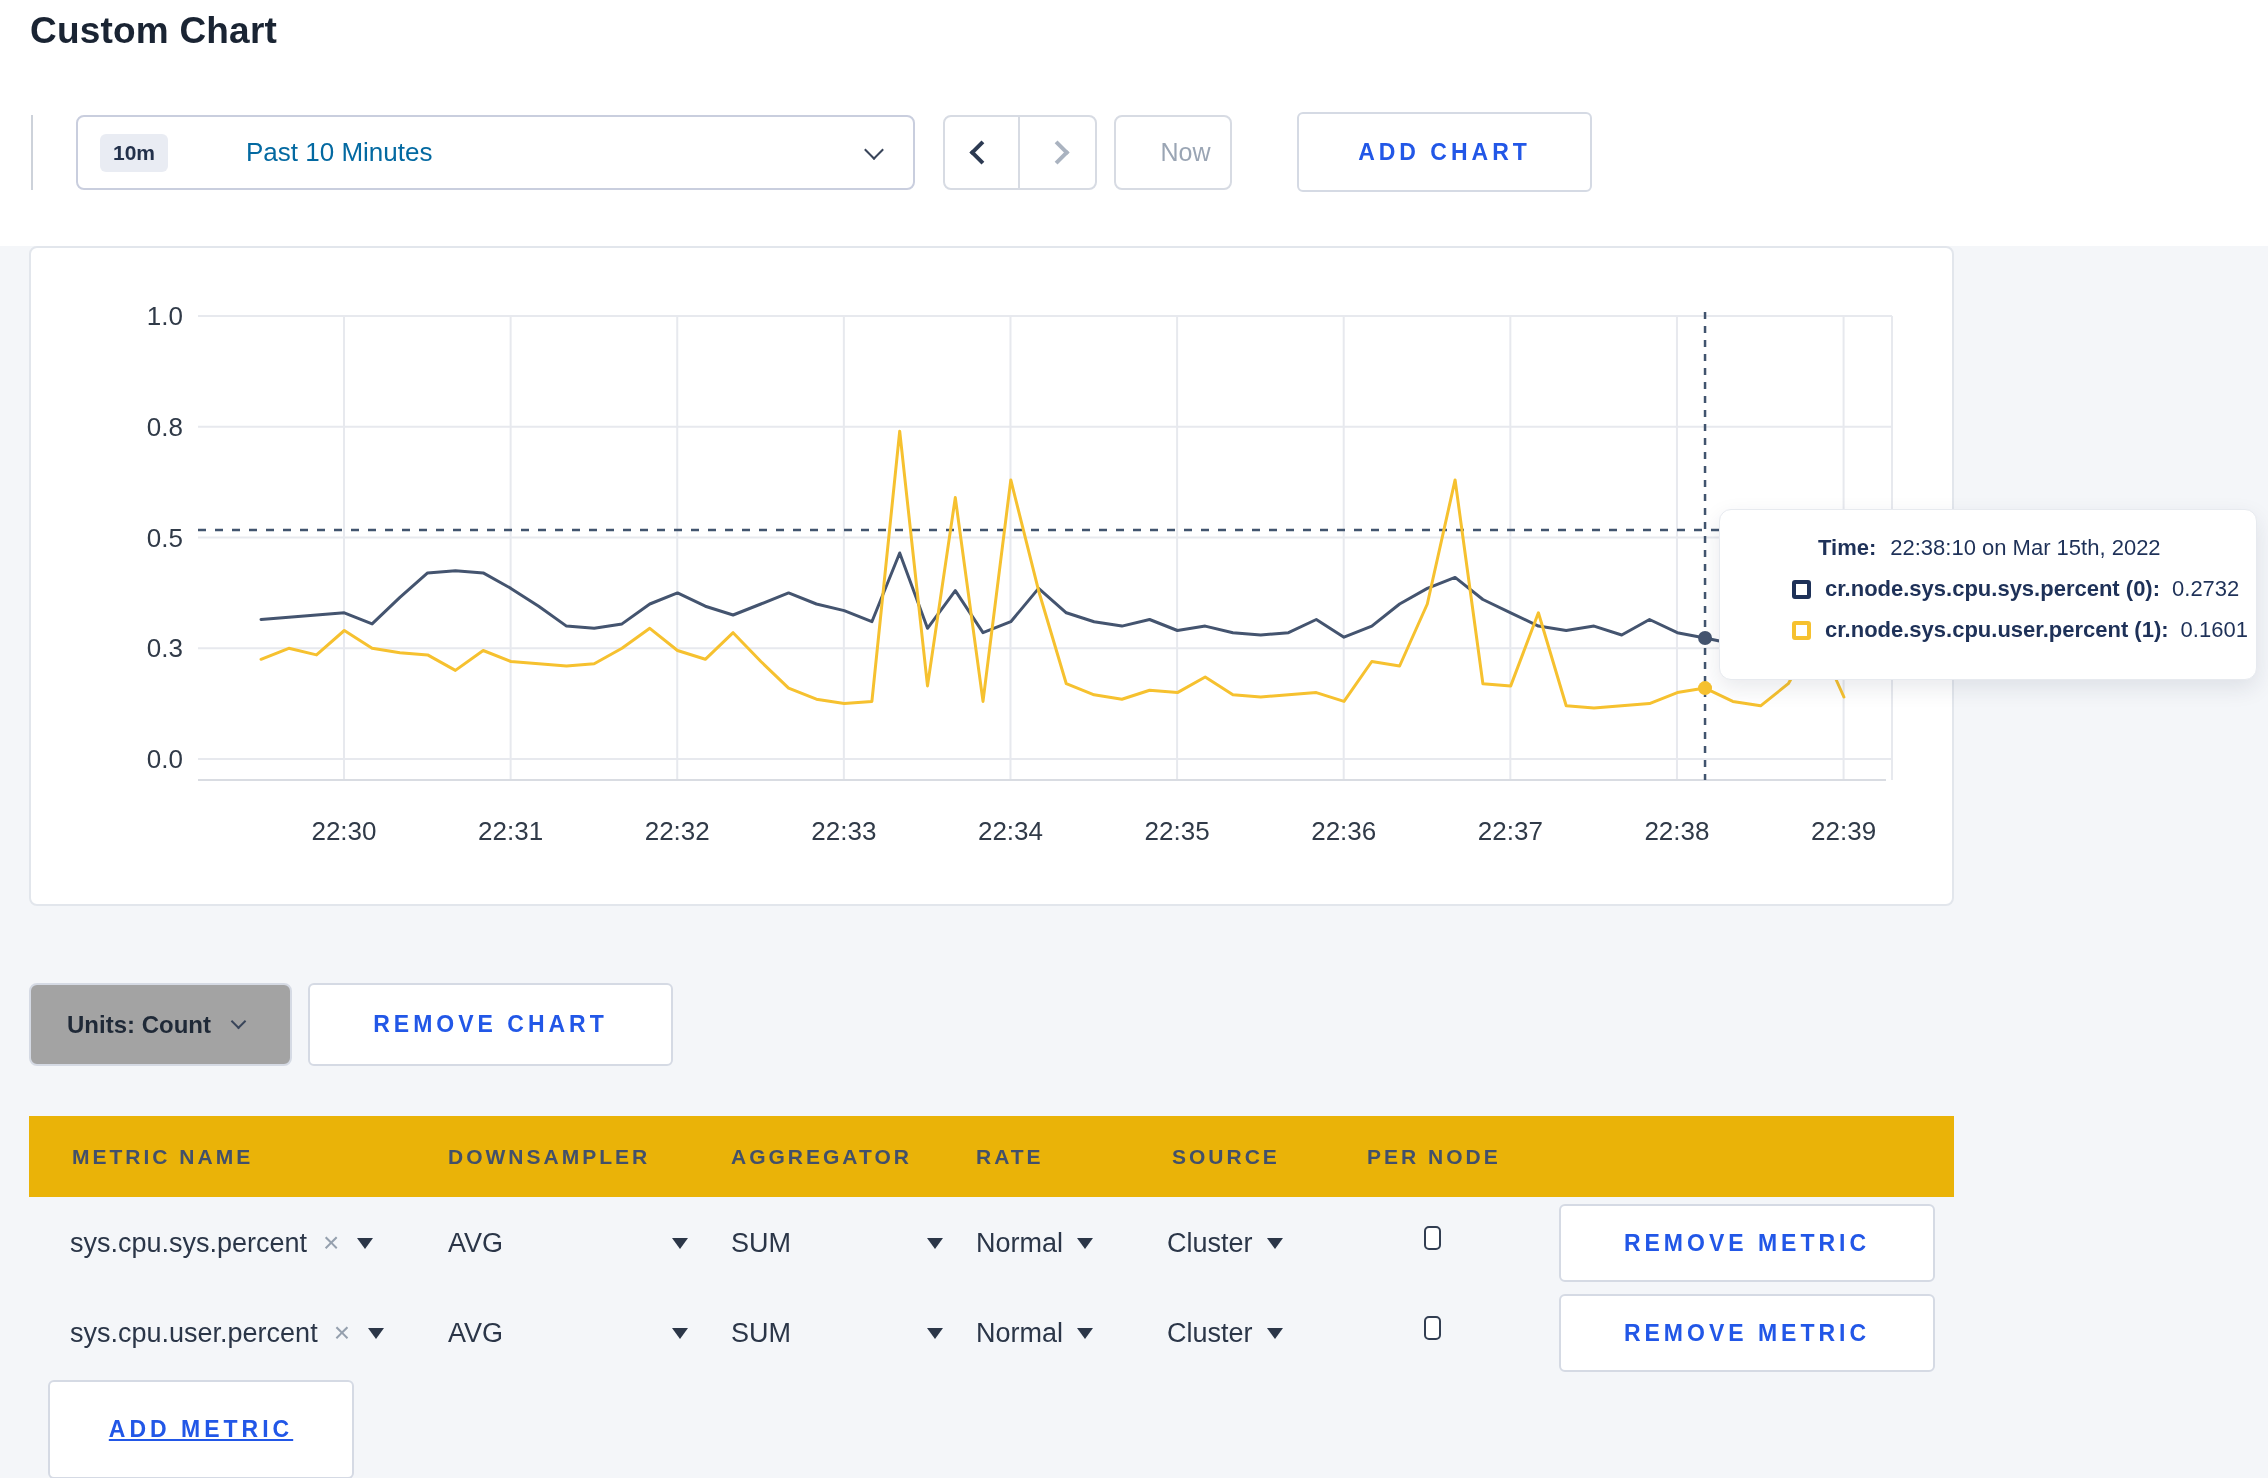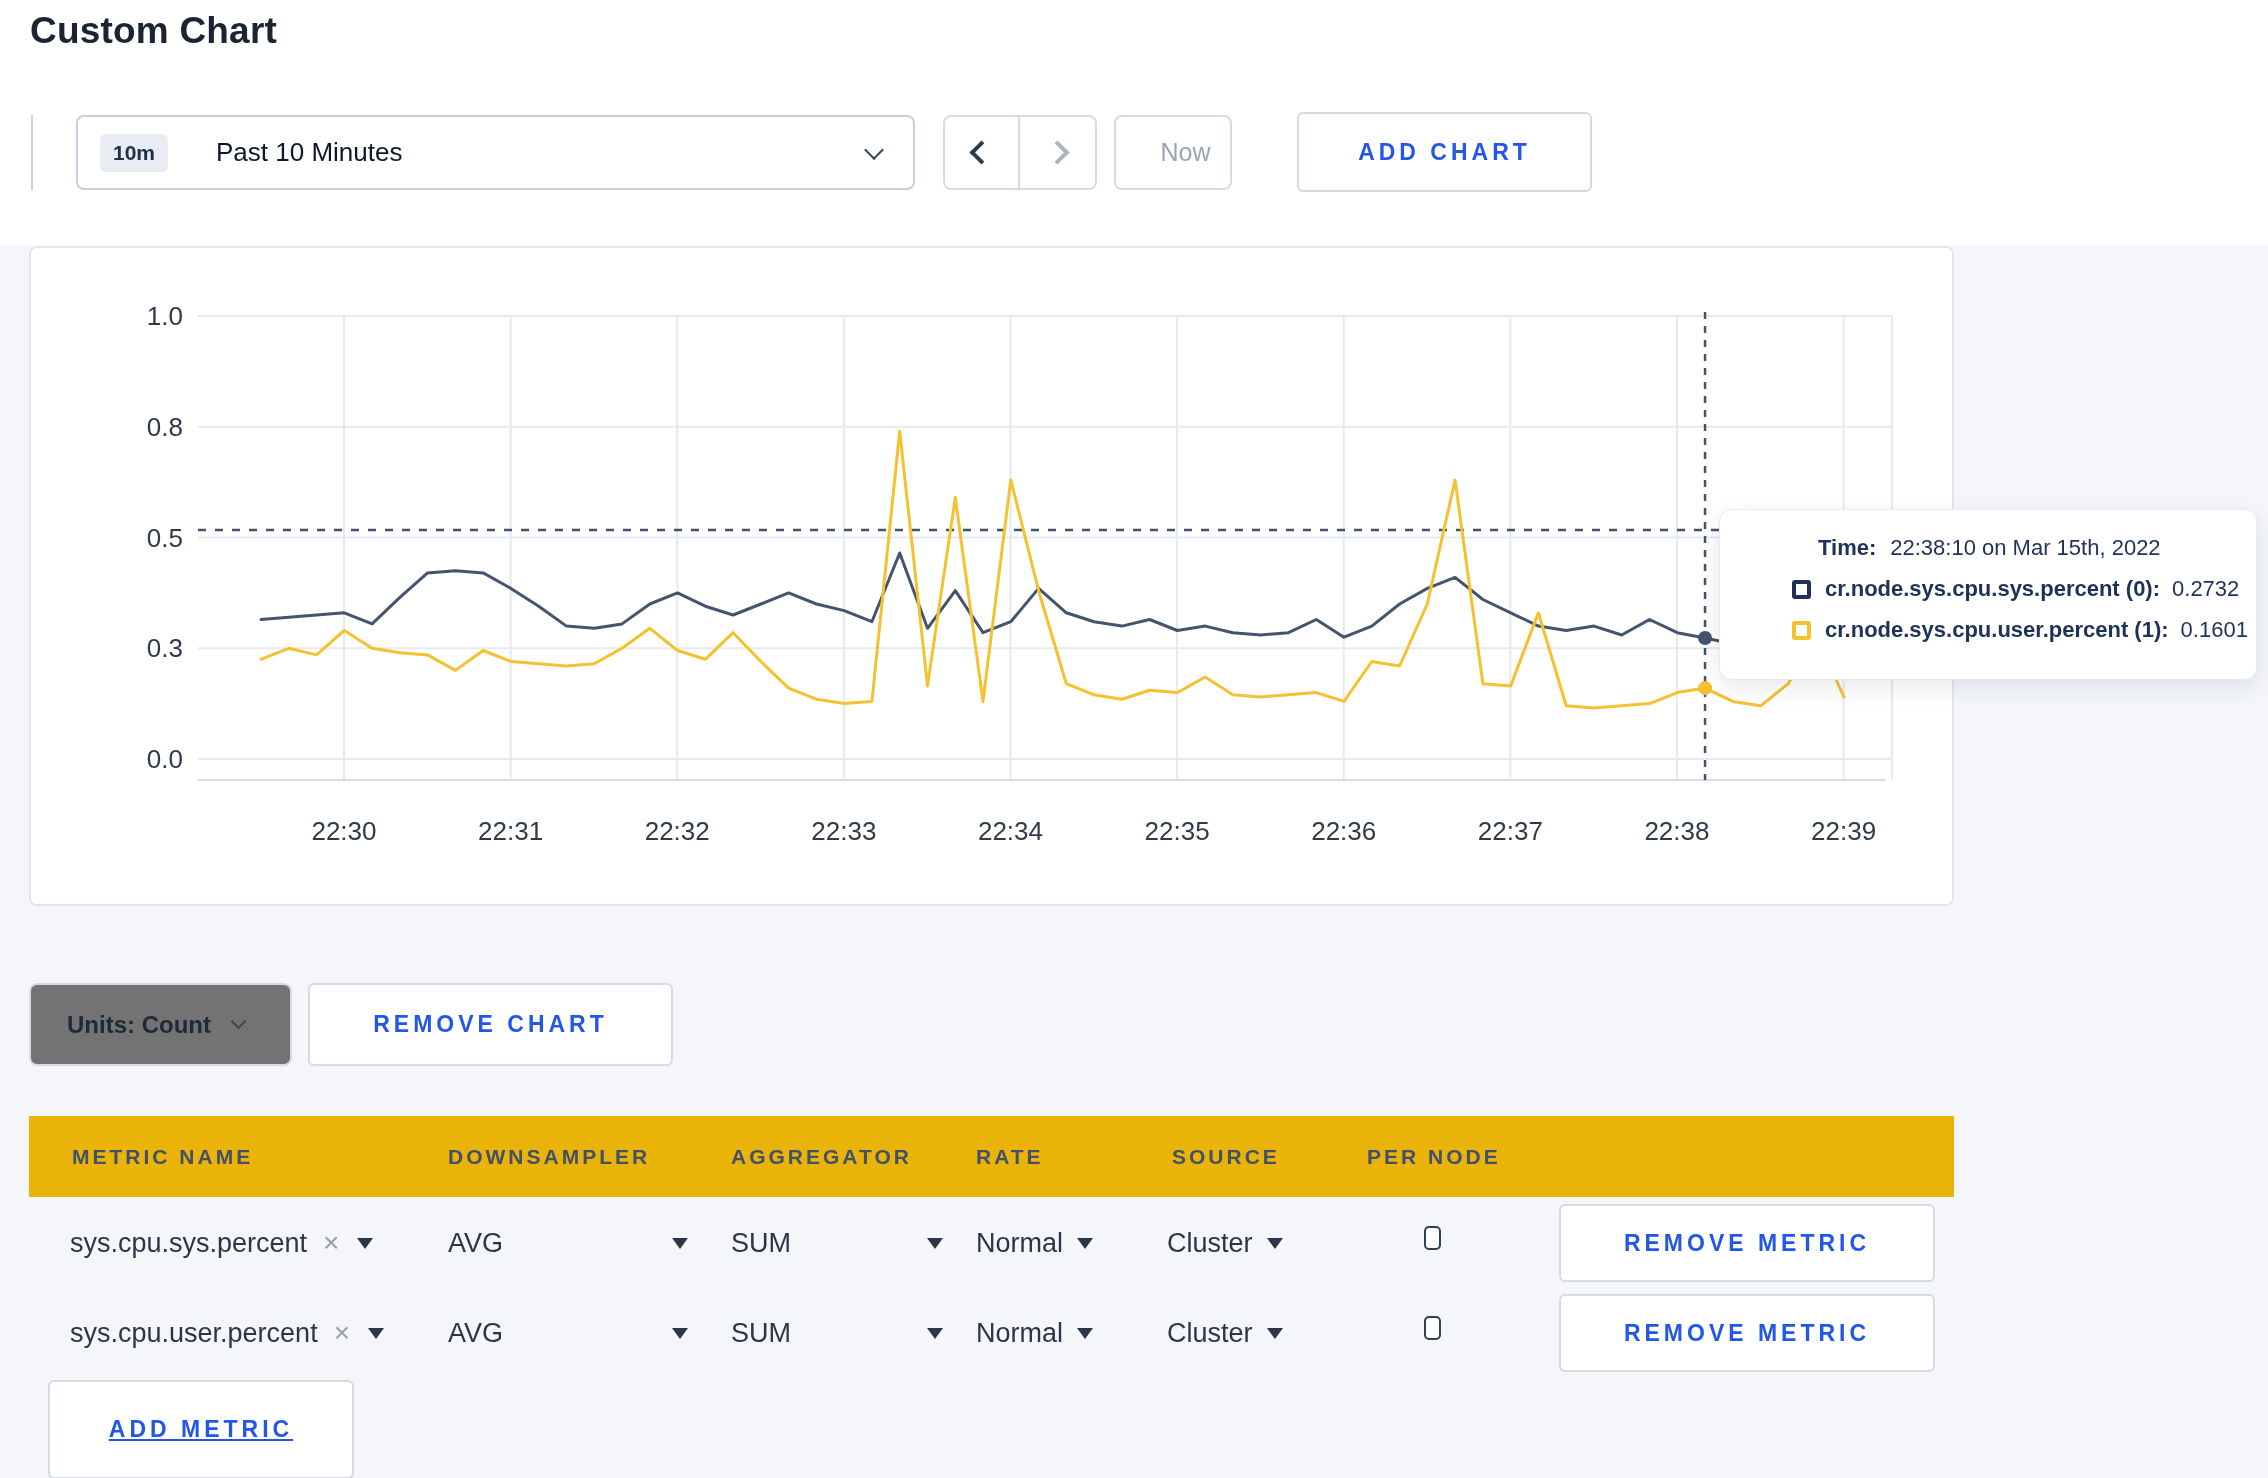--- a/index.html
+++ b/index.html
@@ -22,21 +22,21 @@
   .tb-divider { position:absolute; left:31px; top:115px; width:2px; height:75px; background:#cdd2da; }
   .time-select {
     position:absolute; left:76px; top:115px; width:839px; height:75px;
     background:#fff; border:2px solid #c9cede; border-radius:8px;
     display:flex; align-items:center; cursor:pointer;gap:48px;
   }
   .time-badge {
     margin-left:22px; background:#e9ecf3; color:#22304a;
     font-size:21px; font-weight:bold; padding:7px 13px; border-radius:6px;
   }
-  .time-label { font-size:26px; color:#0f172a; }
+  .time-label { margin-left:30px; font-size:26px; color:#0369a1; }
   .chev {
     display:inline-block; width:14px; height:14px;
     border-right:2.5px solid #39455a; border-bottom:2.5px solid #39455a;
     transform:rotate(45deg);
   }
   .time-select .chev { position:absolute; right:32px; top:26px; }
 
   .nav-group {
     position:absolute; left:943px; top:115px; width:154px; height:75px;
     background:#fff; border:2px solid #d7dbe3; border-radius:8px;
@@ -86,21 +86,21 @@
   .tt-time .tt-lab { font-weight:bold; margin-right:14px; }
   .tt-row { display:flex; align-items:center; margin-top:15px; }
   .tt-sq { width:19px; height:19px; border-radius:3px; background:#fff; margin-right:14px; flex:0 0 auto; }
   .tt-sq-sys { border:4.5px solid #1e3158; }
   .tt-sq-user { border:4.5px solid #f6c12f; }
   .tt-row .tt-lab { font-weight:bold; margin-right:12px; white-space:nowrap; }
 
   
   .units-select {
     position:absolute; left:29px; top:983px; width:263px; height:83px;
-    background:#737373; border:2px solid #d5dae4; border-radius:8px;
+    background:#a3a3a3; border:2px solid #d5dae4; border-radius:8px;
     display:flex; align-items:center; cursor:pointer;
   }
   .units-select .u-label { margin-left:36px; font-size:24px; font-weight:bold; color:#1f2937; }
   .units-select .chev { width:11px; height:11px; margin-left:22px; margin-top:-6px; }
   .remove-chart-btn { position:absolute; left:308px; top:983px; width:365px; height:83px; }
 
   
   .mt-header {
     position:absolute; left:29px; top:1116px; width:1925px; height:81px;
     background:#eab308; display:flex; align-items:center;

